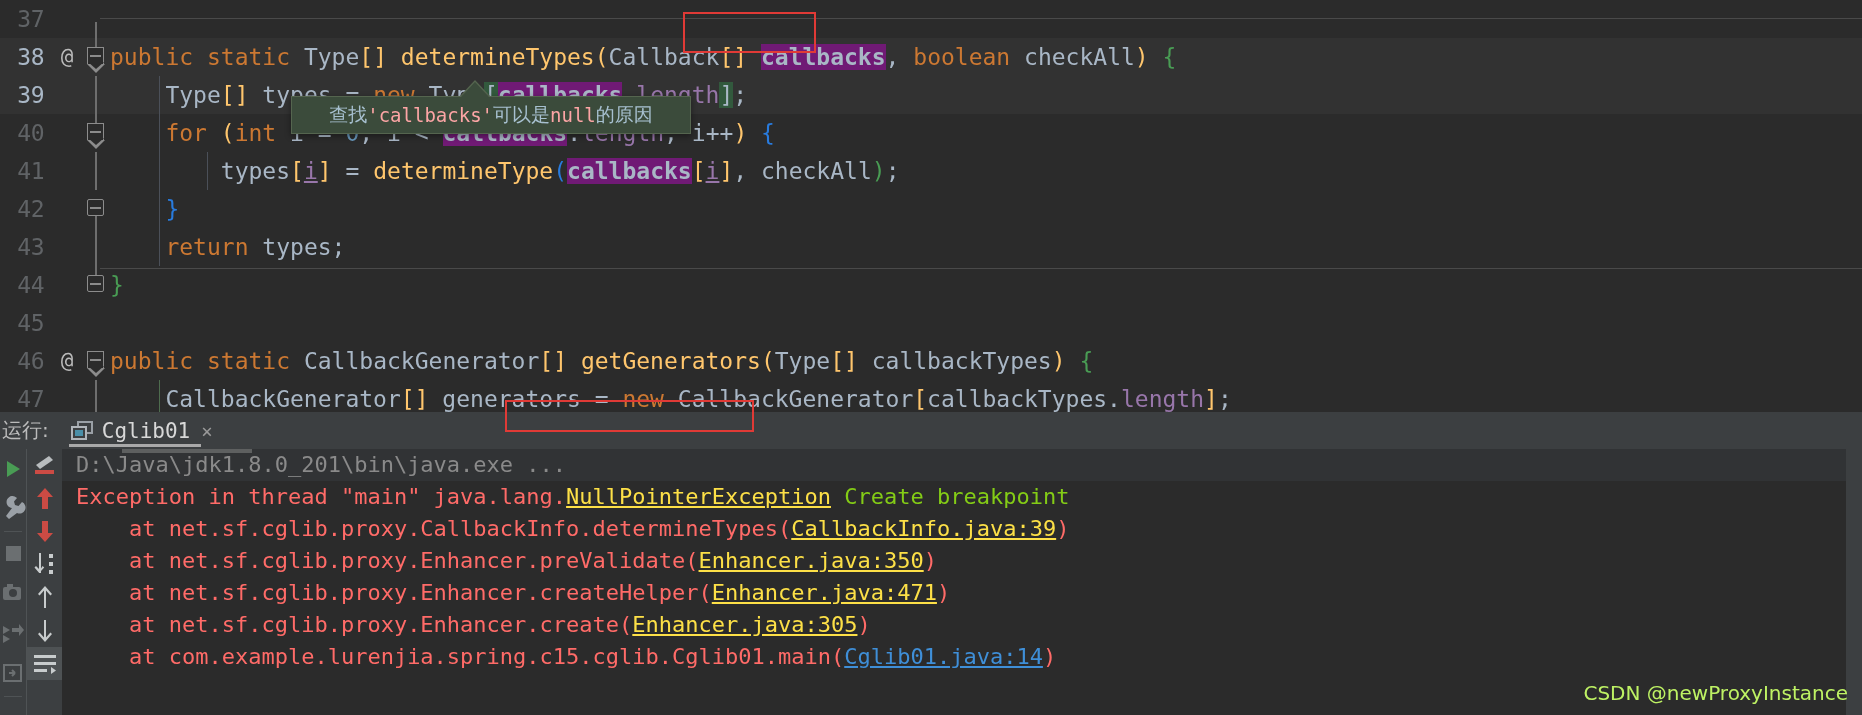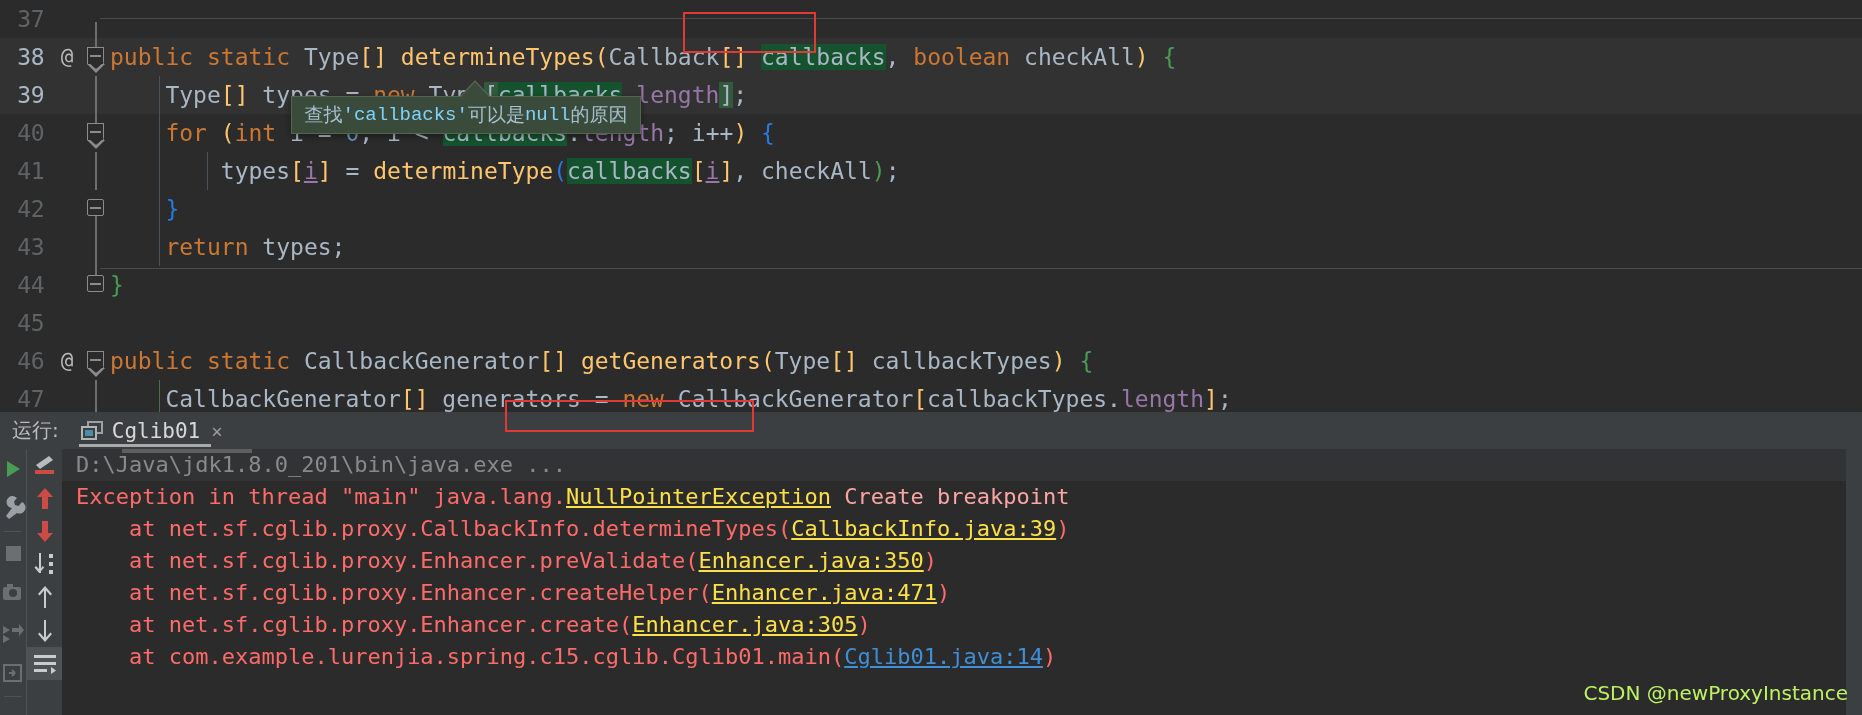--- a/index.html
+++ b/index.html
@@ -74,42 +74,42 @@
   .kw  { color: #cc7832; }
   .id  { color: #a9b7c6; }
   .fn  { color: #ffc66d; margin-top: 36px; }
   .typ { color: #a9b7c6; }
   .br-y{ color: #ffc66d; }
   .br-b{ color: #287bde; }
   .num { color: #6897bb; }
   .fld { color: #9876aa; }
   .grn { color: #499c54; }
 
-  .hlsym { background: #14532d; }
+  .hlsym { background: #701a75; font-weight: bold; }
   .hlsym2 { background: #32593d; }
 
   .sep-line {
     position: absolute; left: 100px; right: 0; height: 1px; background: #4a4a4a;
   }
 
   
   .red-box {
     position: absolute; border: 2px solid #e03a36; pointer-events: none;
   }
 
   
   .tooltip {
-    position: absolute; left: 291px; top: 96px; width: 350px; height: 38px;
+    position: absolute; left: 291px; top: 96px; width: 400px; height: 38px;
     background: #3b4b3b; border: 1px solid #55654f;
     display: flex; align-items: center; justify-content: center;
     font-size: 19px; color: #9bbfd4; z-index: 40;
     box-shadow: 0 2px 6px rgba(0,0,0,0.4);
   }
   .tooltip .tt-q { color: #a7c0d0; }
-  .tooltip .tt-code { color: #7dd3fc; font-family: Liberation Mono, monospace; }
+  .tooltip .tt-code { color: #fca5a5; }
   .tip-arrow {
     position: absolute; left: 461px; top: 82px; width: 0; height: 0;
     border-left: 14px solid transparent;
     border-right: 14px solid transparent;
     border-bottom: 15px solid #3b4b3b; z-index: 41;
   }
   .tip-arrow-b {
     position: absolute; left: 460px; top: 80px; width: 0; height: 0;
     border-left: 15px solid transparent;
     border-right: 15px solid transparent;
@@ -119,21 +119,21 @@
   
   .run-panel {
     position: absolute; left: 0; top: 412px; width: 1862px; height: 303px;
     background: #3c3f41;
   }
   .run-header {
     position: absolute; left: 0; top: 0; width: 1862px; height: 37px;
     background: #3c3f41; display: flex; align-items: center;
   }
   .run-label {
-    color: #bbbbbb; font-size: 20px; padding-left: 12px; padding-right: 14px;
+    color: #bbbbbb; font-size: 20px; padding-left: 2px; padding-right: 14px;
     font-family: "DejaVu Sans", "Liberation Sans", sans-serif;
   }
   .run-tab {
     display: flex; align-items: center; gap: 9px;
     height: 37px; padding: 0 10px 0 8px; position: relative;
   }
   .run-tab:after {
     content: ""; position: absolute; left: 6px; bottom: 2px; right: 22px; height: 3px; background: #a9a9a9;
   }
   .tab-icon {
@@ -172,21 +172,21 @@
   }
   .cline {
     height: 32px; line-height: 32px; white-space: pre;
     font-size: 22px; padding-left: 14px;
     font-family: "DejaVu Sans Mono", "Liberation Mono", monospace;
   }
   .cline.cmd { color: #8a8a8a; background: #313335; }
   .cline.err { color: #ff6b68; }
   .cline .lnk { color: #fde047; text-decoration: underline; }
   .cline .lnk-blue { color: #3f8fd8; text-decoration: underline; }
-  .cline .hint { color: #fca5a5; }
+  .cline .hint { color: #84cc16; }
 
   .red-box2 {
     position: absolute; border: 2px solid #e03a36; pointer-events: none; z-index: 30;
   }
 
   .watermark {
     position: absolute; right: 14px; bottom: 10px;
     color: #bef264; font-size: 20px;
     font-family: "DejaVu Sans", "Liberation Sans", sans-serif;
   }

